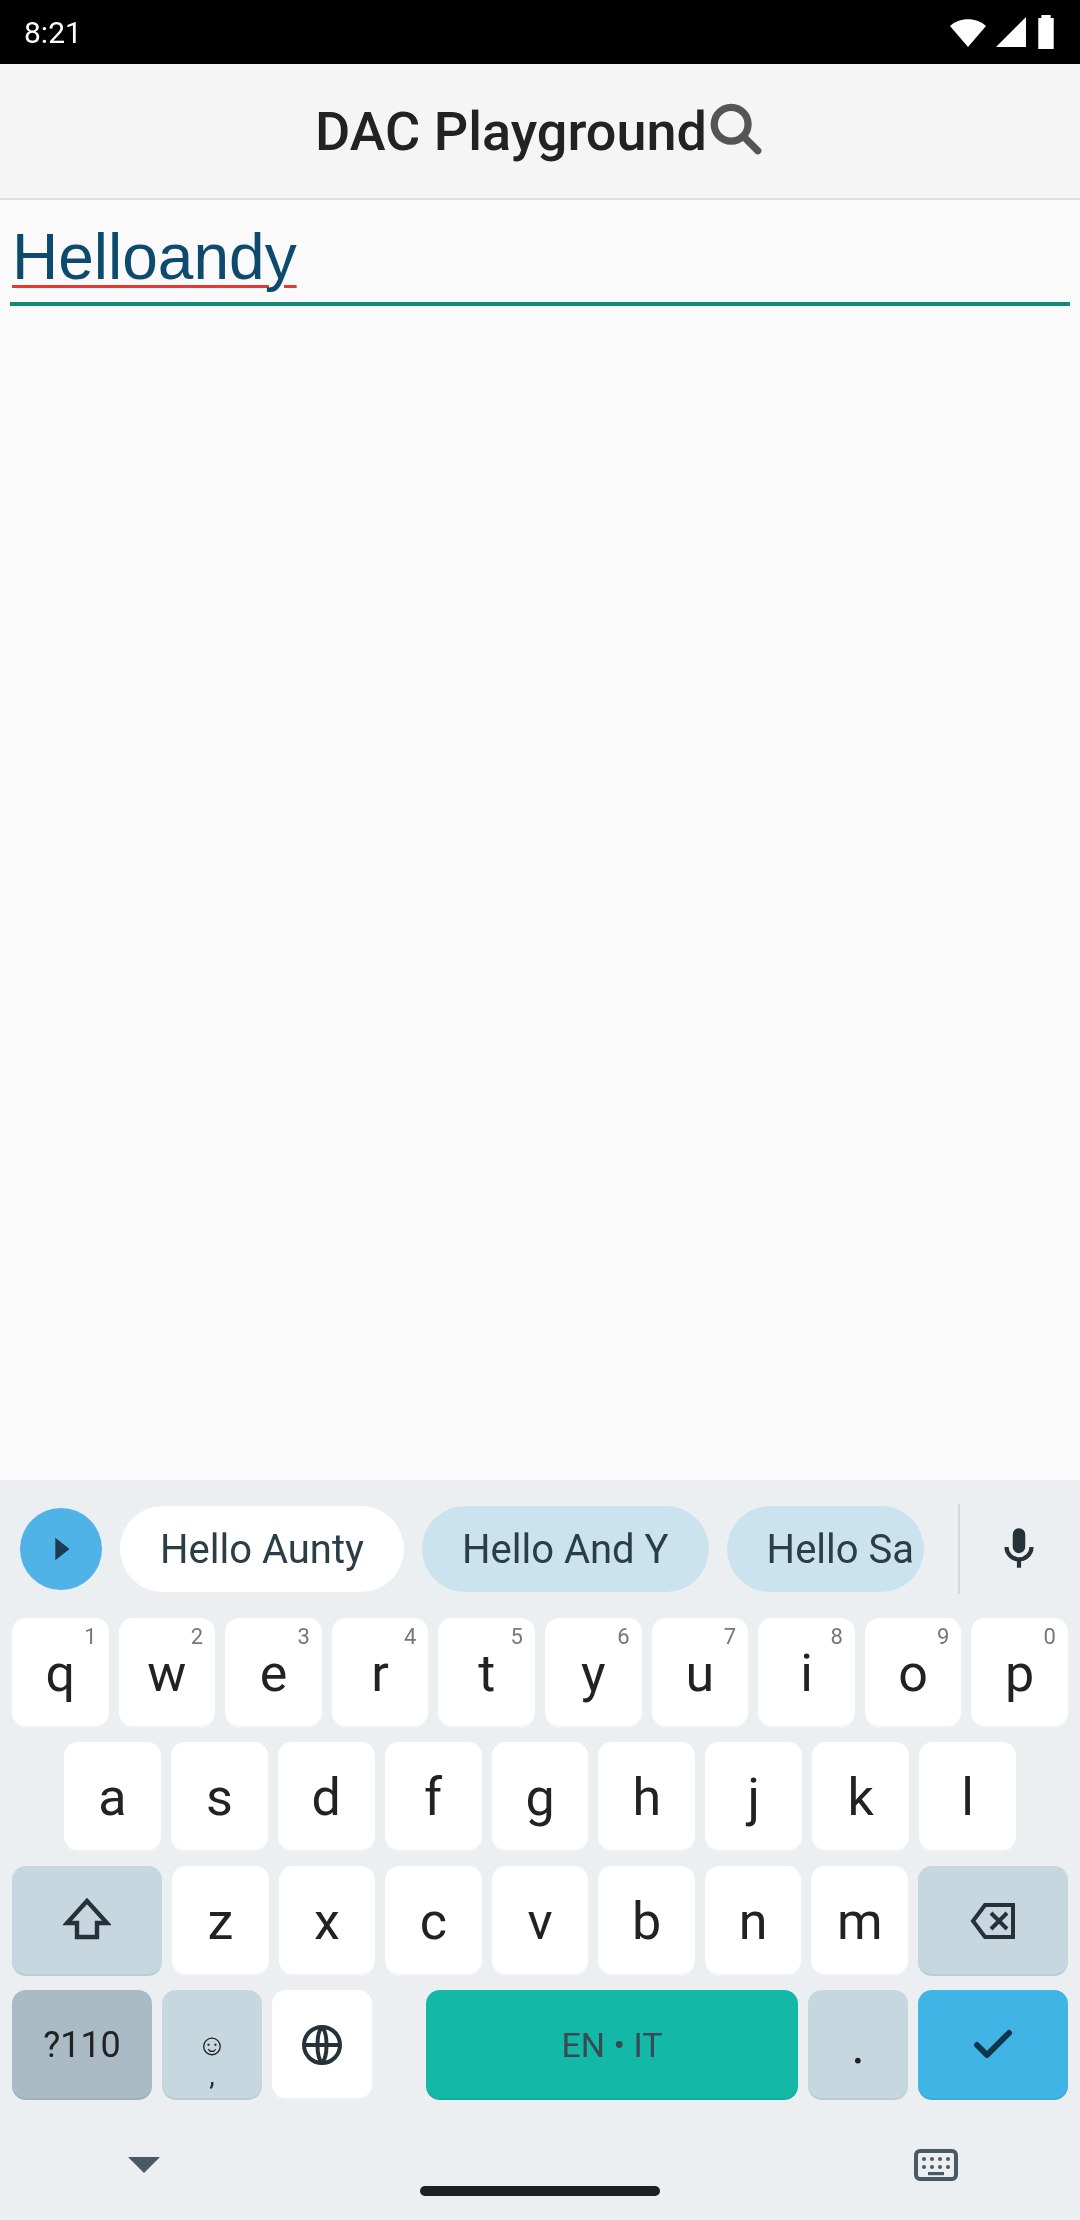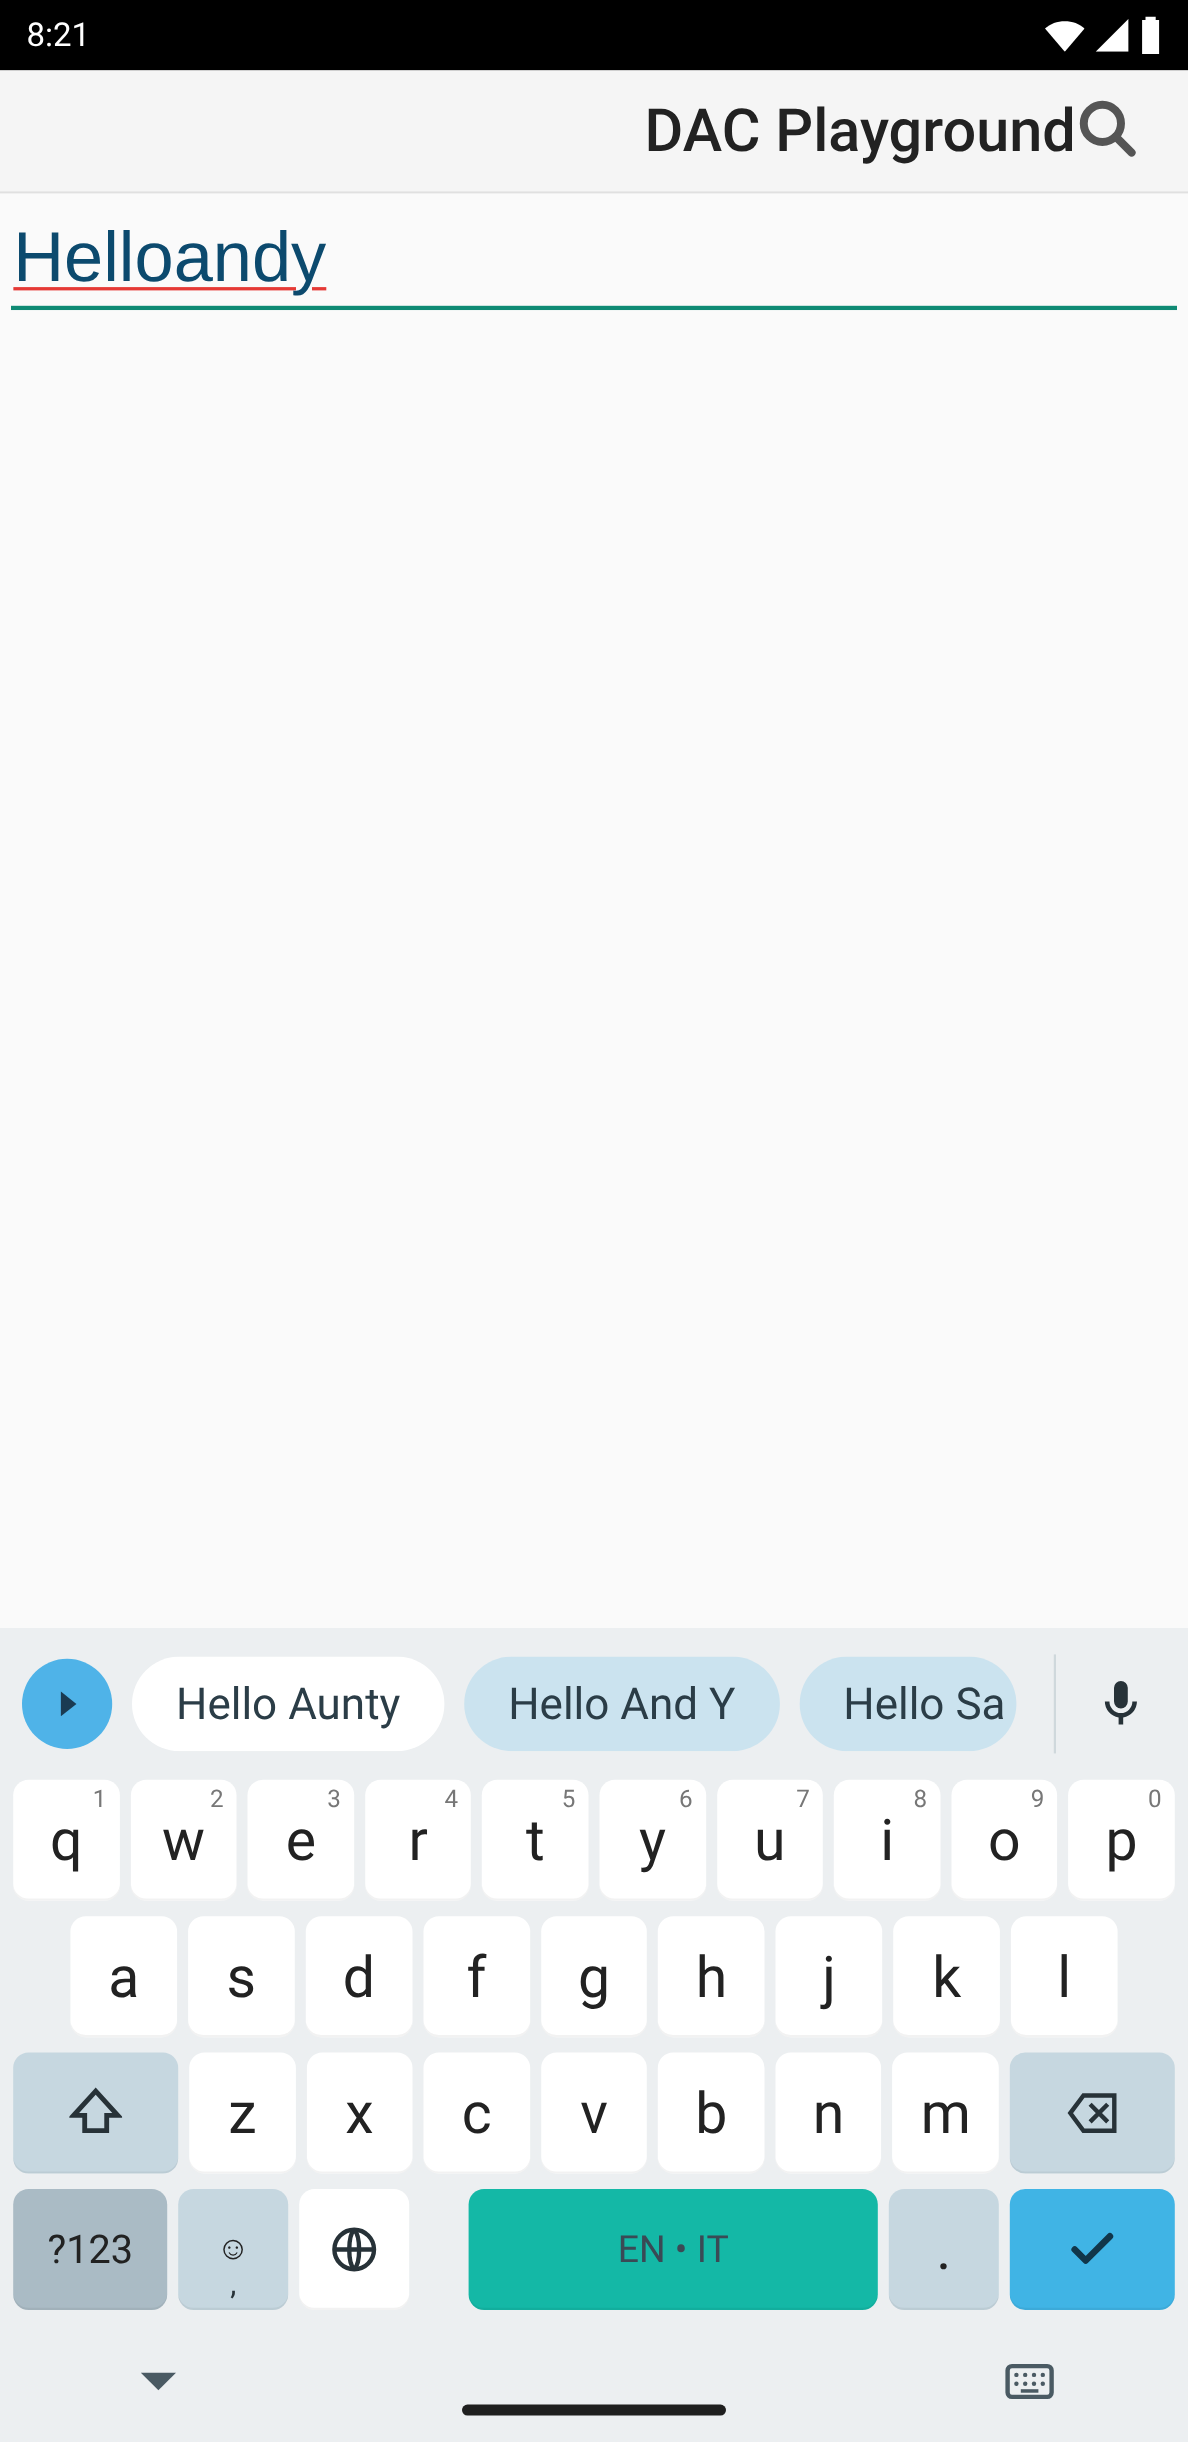--- a/index.html
+++ b/index.html
@@ -5,21 +5,21 @@
   * { box-sizing: border-box; margin: 0; padding: 0; }
   html, body { width: 1080px; height: 2220px; overflow: hidden; font-family: Roboto, Arial, sans-serif; background: #fafafa; }
   .screen { width: 1080px; height: 2220px; display: flex; flex-direction: column; position: relative; }
 
   
   .status-bar { height: 64px; background: #000; color: #fff; display: flex; align-items: center; justify-content: space-between; padding: 0 24px; font-size: 30px; gap: 37px; }
   .status-right { display: flex; align-items: center; gap: 10px; }
   .status-right svg { fill: #fff; }
 
   
-  .app-bar { height: 110px; background: #f5f5f5; display: flex; align-items: center; justify-content: flex-end; padding: 0 44px; }
+  .app-bar { height: 134px; background: #f5f5f5; display: flex; align-items: center; justify-content: center; padding: 0 44px; }
   .app-title { font-size: 54px; font-weight: 500; color: #222; }
   .search-btn svg { width: 58px; height: 58px; stroke: #555; fill: none; stroke-width: 3; }
 
   .divider { height: 2px; background: #e0e0e0; }
 
   
   .input-wrap { padding: 10px 10px 0 10px; background: #fafafa; }
   .text-input {
     width: 100%; border: none; outline: none; background: transparent;
     font-size: 64px; color: #0c4a6e; padding: 10px 2px 8px 2px;
@@ -205,21 +205,21 @@
         <div class="key">m</div>
         <div class="key key-func key-bksp">
           <svg viewBox="0 0 24 24">
               <path d="M22 4H8l-6 8 6 8h14z" fill="none" stroke="#273238" stroke-width="2"></path>
               <path d="M11 8l8 8M19 8l-8 8" stroke="#273238" stroke-width="2"></path>
             </svg>
         </div>
       </div>
 
       <div class="krow">
-        <div class="key key-sym">?123</div>
+        <div class="key key-sym">?110</div>
         <div class="key key-func key-emoji">
           <span class="emoji-glyph">☺</span>
           <span class="emoji-comma">,</span>
         </div>
         <div class="key key-lang">
           <svg viewBox="0 0 24 24">
               <circle cx="12" cy="12" r="9" fill="none" stroke="#273238" stroke-width="2"></circle>
               <path d="M3 12h18M12 3c3 3 3 15 0 18M12 3c-3 3-3 15 0 18" fill="none" stroke="#273238" stroke-width="2"></path>
             </svg>
         </div>

